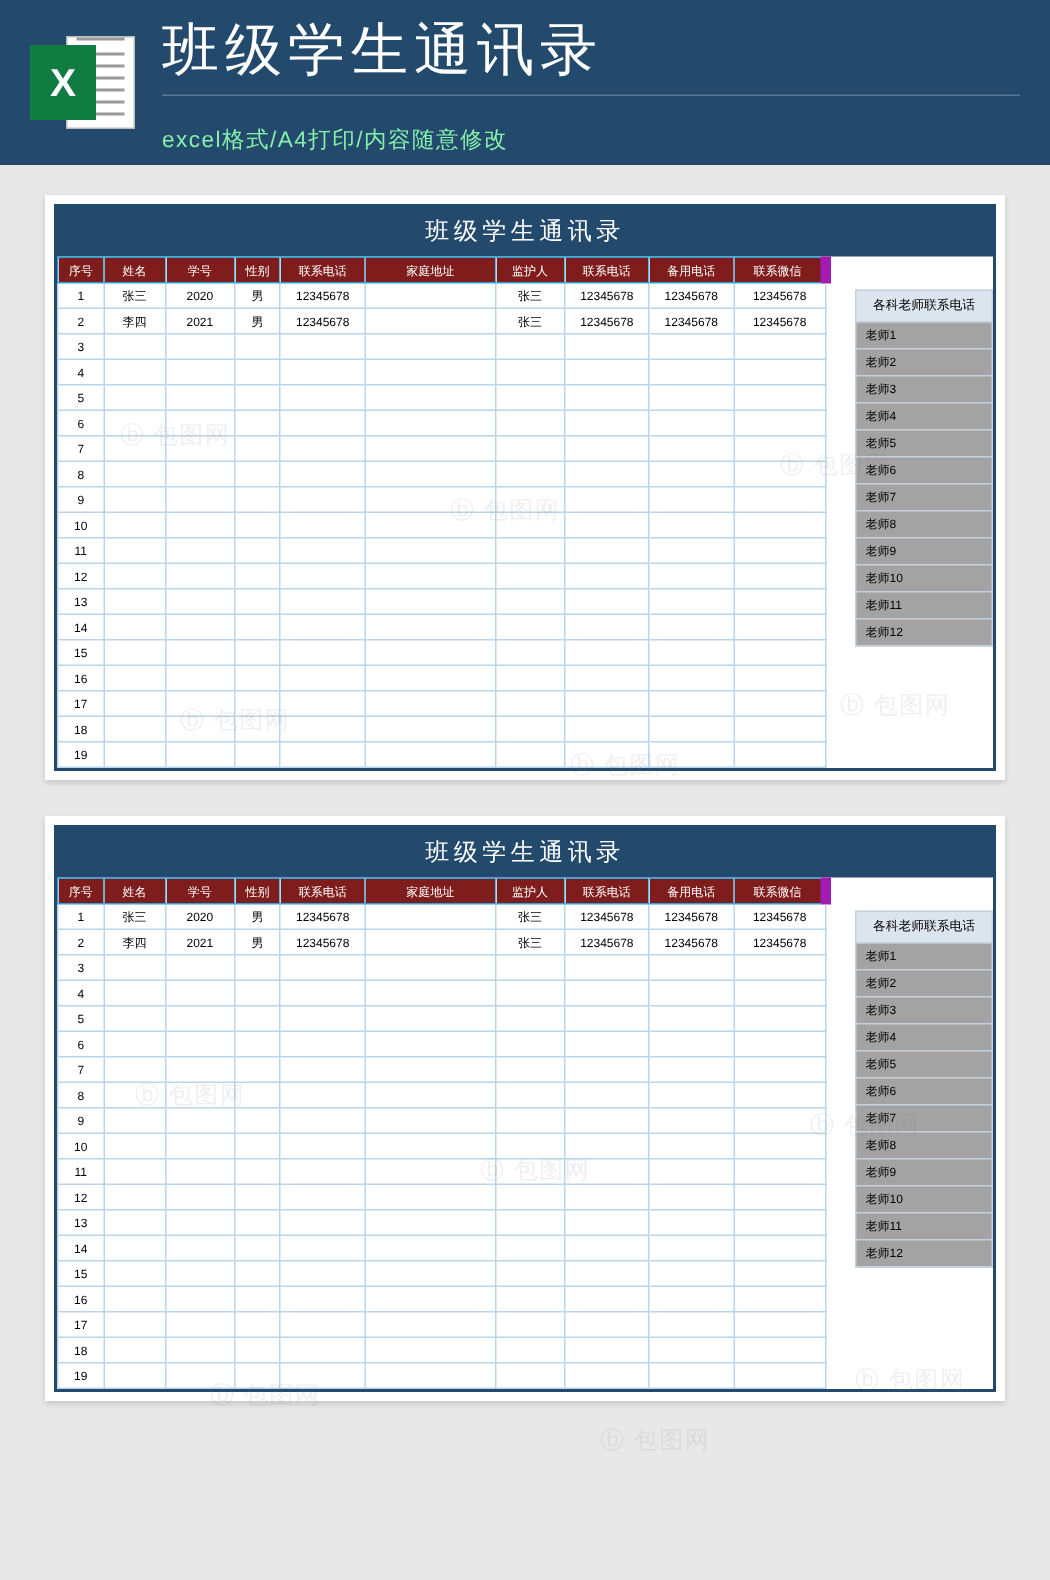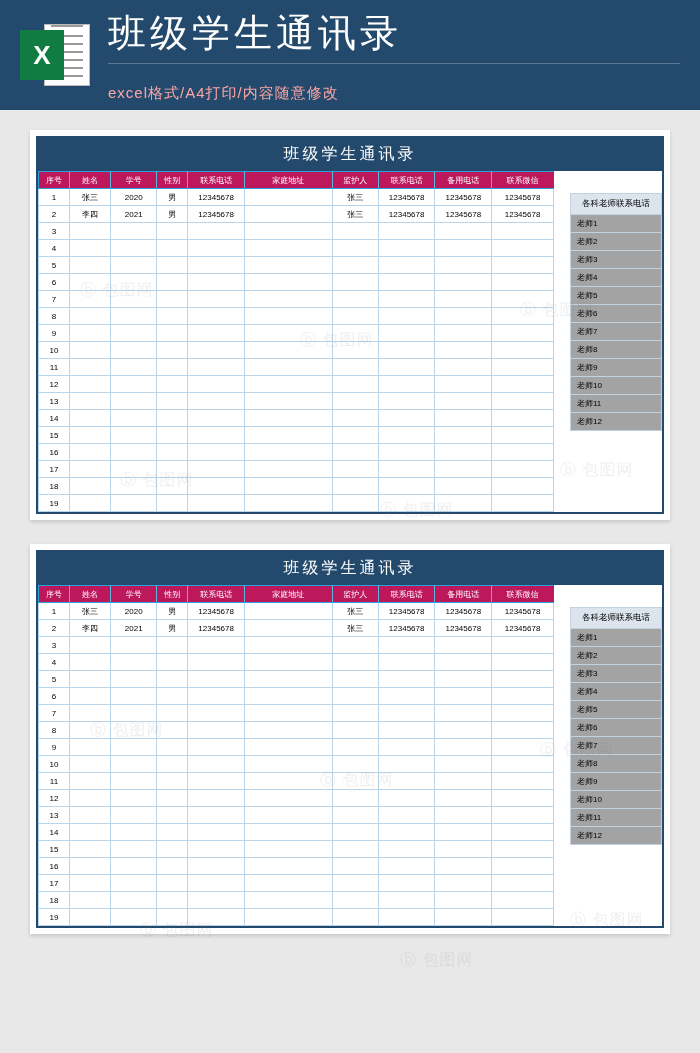--- a/index.html
+++ b/index.html
@@ -42,21 +42,21 @@
     background: #107c41;
     display: flex; align-items: center; justify-content: center;
   }
   .excel-icon .book span { color: #fff; font-size: 26px; font-weight: bold; font-family: Arial; }
   .title-block { flex: 1; color: #fff; }
   .title-block .big {
     font-size: 38px; letter-spacing: 4px; font-weight: 400;
     margin-bottom: 4px;
   }
   .title-block .sub {
-    font-size: 15px; color: #fca5a5; letter-spacing: 1px;
+    font-size: 15px; color: #86efac; letter-spacing: 1px;
     border-top: 1px solid rgba(255,255,255,0.25);
     padding-top: 20px;
   }
 
   .canvas {
     padding: 20px 30px 10px;
     display: flex; flex-direction: column; gap: 24px;
   }
   .sheet-card {
     background: #fff;
@@ -89,27 +89,27 @@
   }
   th, td {
     border: 1px solid #b8d5ea;
     font-size: 8px;
     text-align: center;
     height: 17px;
     overflow: hidden;
     white-space: nowrap;
   }
   thead th {
-    background: #be185d;
+    background: #7f1d1d;
     color: #fff;
     font-weight: 500;
     border: 1px solid #2ea0db;
     border-right: 1px solid #5cb7e3;
   }
-  thead th:last-child { border-right: 1px solid #a21caf; }
+  thead th:last-child { border-right: 7px solid #a21caf; }
   .col-seq { width: 6%; }
   .col-name { width: 8%; }
   .col-id { width: 9%; }
   .col-sex { width: 6%; }
   .col-tel { width: 11%; }
   .col-addr { width: 17%; }
   .col-guard { width: 9%; }
   .col-gtel { width: 11%; }
   .col-btel { width: 11%; }
   .col-wx { width: 12%; }

